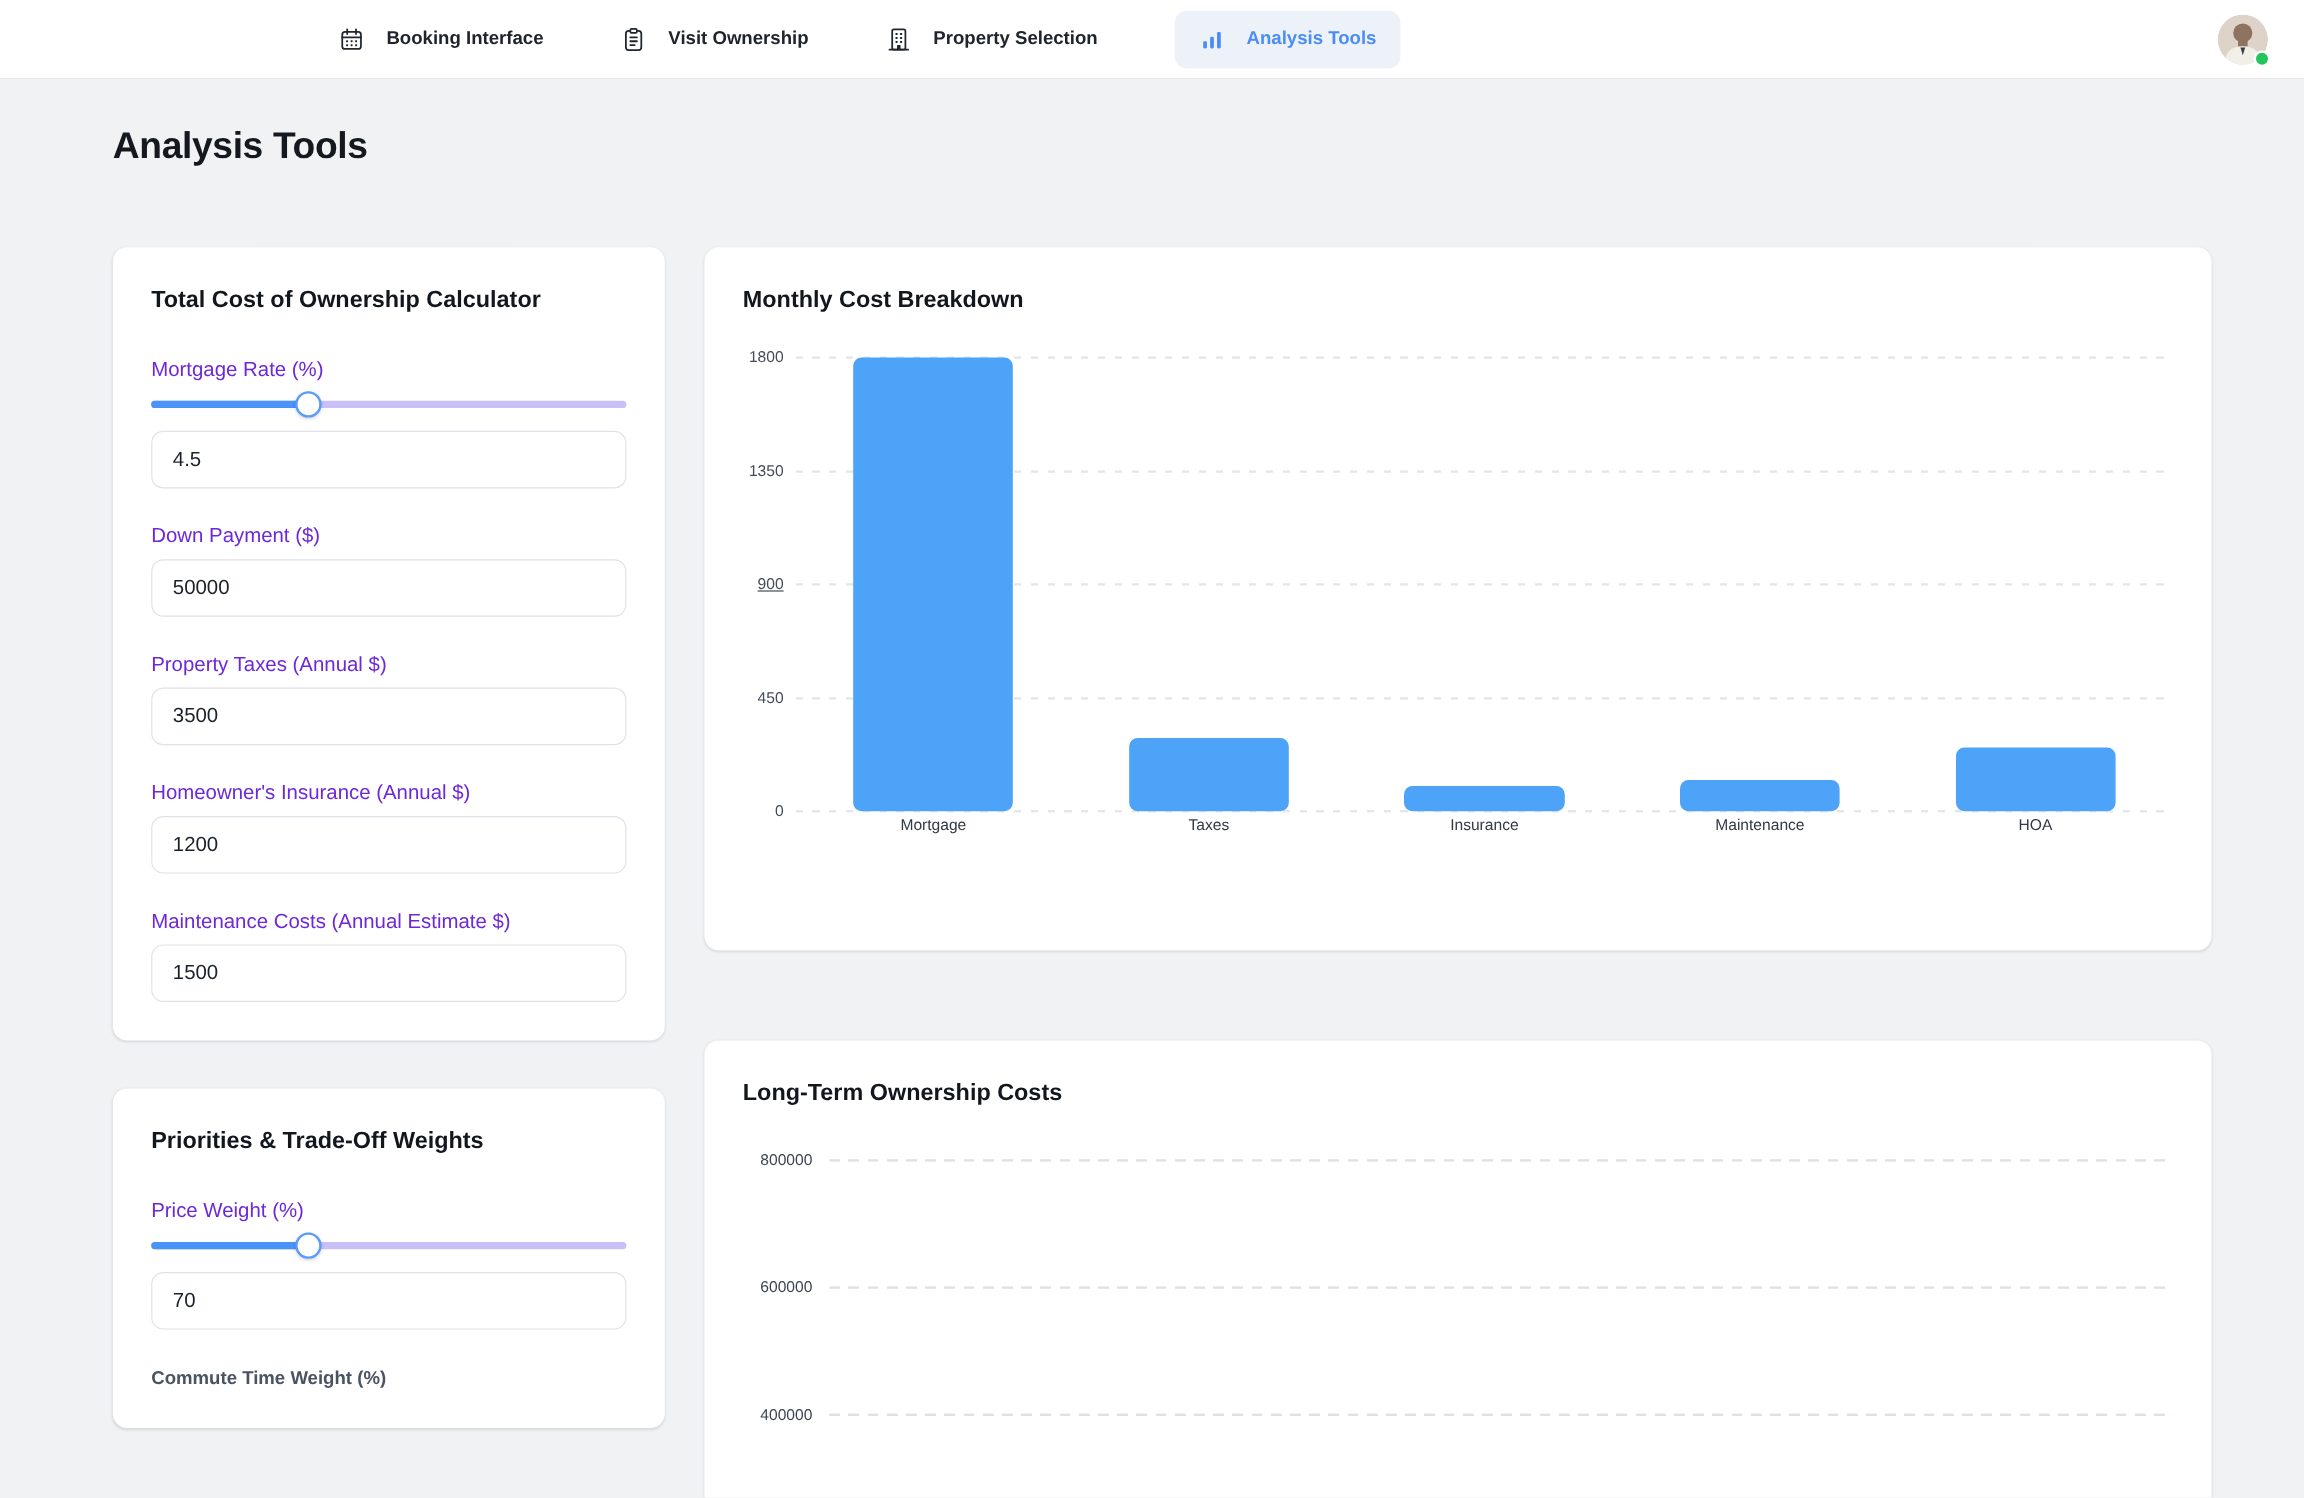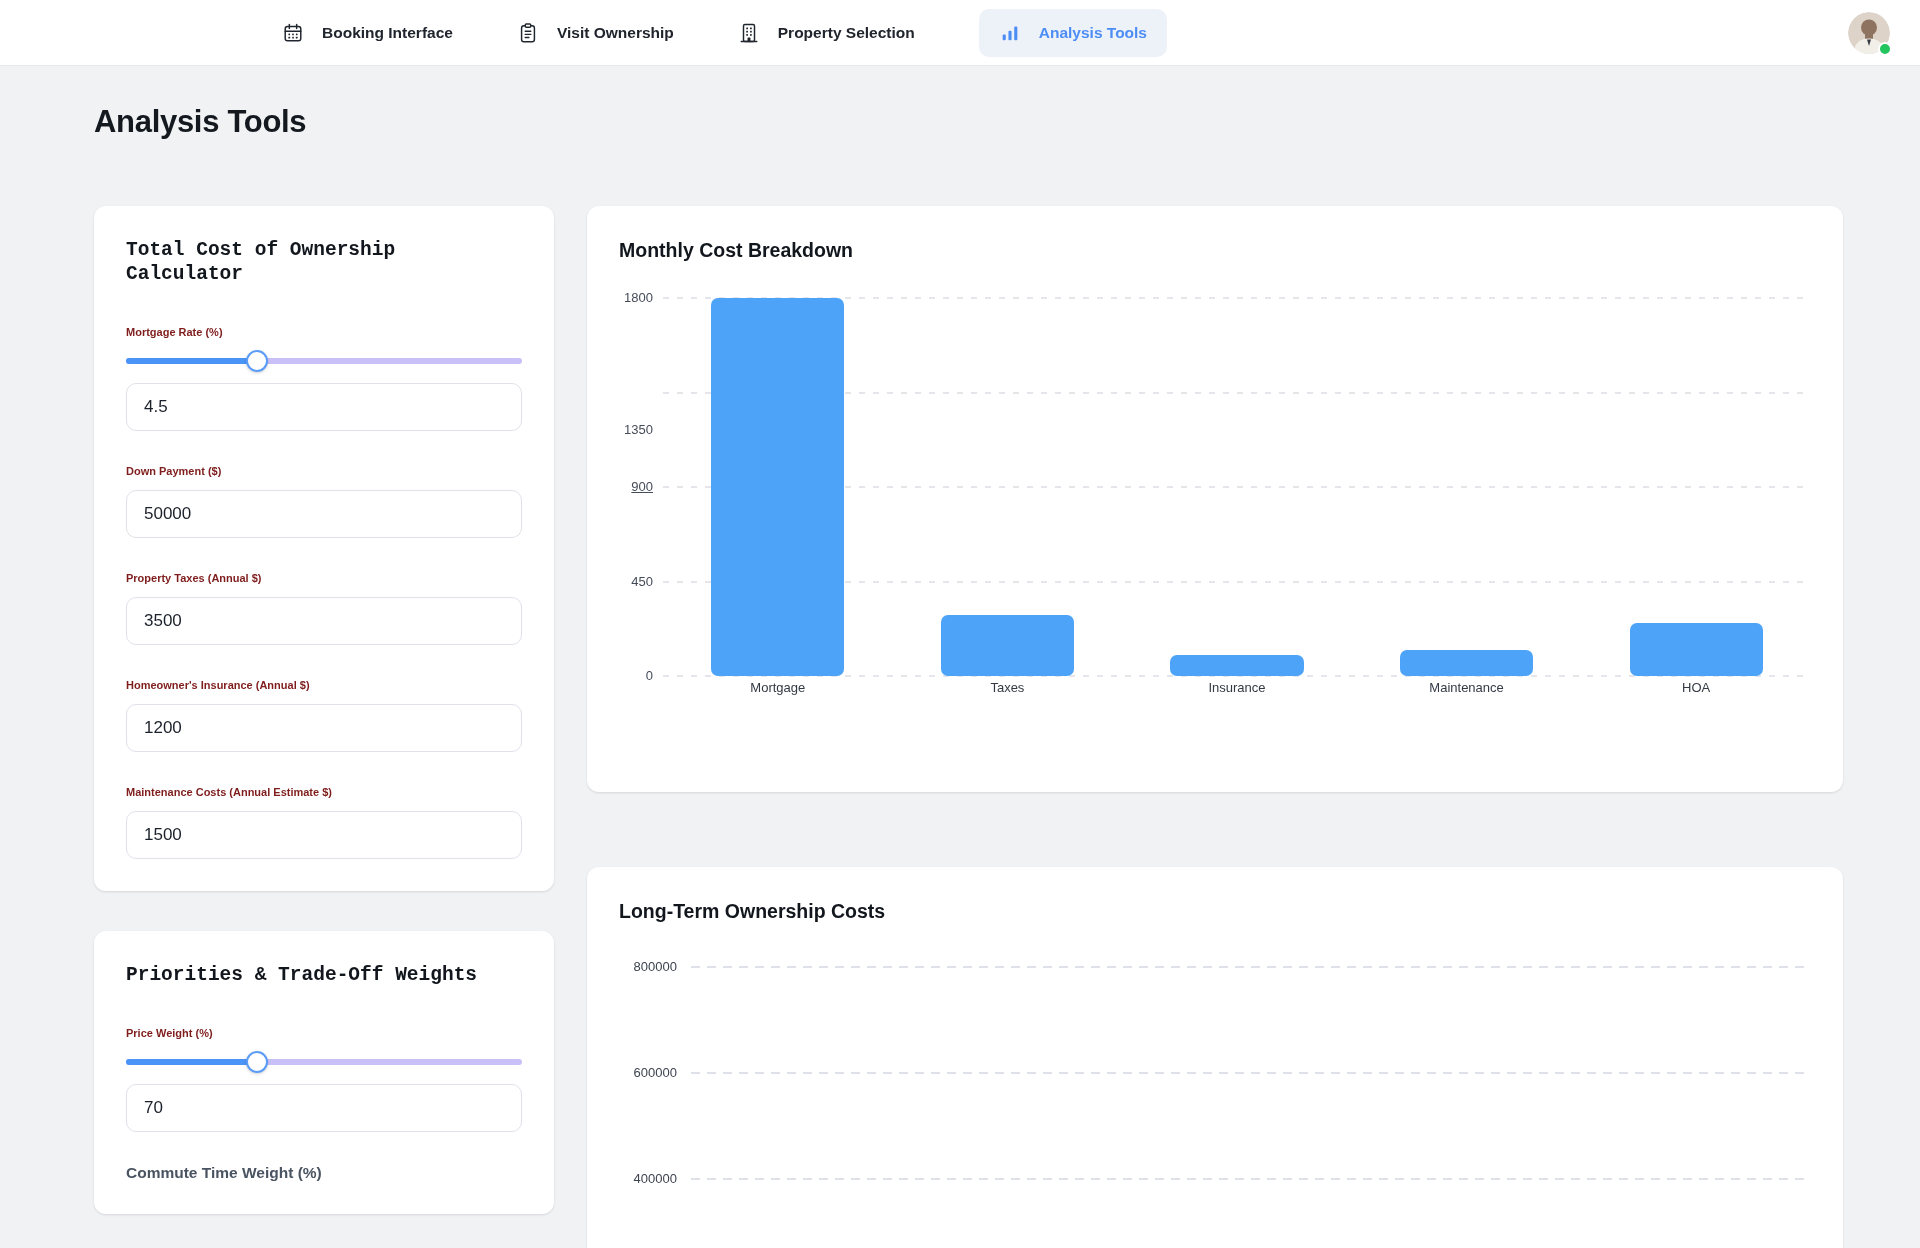--- a/index.html
+++ b/index.html
@@ -49,28 +49,28 @@
   .columns { display: flex; gap: 33px; margin-top: 64px; align-items: flex-start; }
   .left-col { width: 460px; flex-shrink: 0; }
   .right-col { flex: 1; display: flex; flex-direction: column; gap: 35px; }
 
   .card {
     background: #ffffff; border-radius: 12px;
     box-shadow: 0 1px 3px rgba(16,24,40,.07), 0 1px 2px rgba(16,24,40,.05);
     padding: 32px;
   }
   .card h2 { font-size: 19.5px; font-weight: 700; color: #12161d; line-height: 24px; }
-  .left-col .card h2 { margin-bottom: 38px; font-family: Liberation Mono, monospace; }
+  .left-col .card h2 { margin-bottom: 38px; }
   .card + .card { margin-top: 40px; }
 
   
   .field { margin-bottom: 32px; }
   .field:last-child { margin-bottom: 0; }
   .field label {
-    display: block; font-size: 11px; font-weight: 700; color: #7f1d1d;
+    display: block; font-size: 17px; font-weight: 400; color: #6d28d9;
     line-height: 16px; margin-bottom: 11px;
   }
   .txt {
     display: block; width: 100%; height: 48px;
     border: 1px solid #e2e1ea; border-radius: 10px; background: #fff;
     padding: 0 17px; font-size: 17px; color: #1b212a;
     font-family: "Liberation Sans", sans-serif; outline: none;
   }
   .slider-wrap { position: relative; height: 20px; margin: 8px 0 12px; cursor: pointer; }
   .slider-track {
@@ -274,21 +274,21 @@
 
     <div class="right-col">
 
       <section class="card chart-card1">
         <h2>Monthly Cost Breakdown</h2>
         <div class="chart1">
           <div class="c1-ylabels" id="c1-ylabels">
               <div class="yt" style="top: 370px;">0</div>
               <div class="yt" style="top: 275.5px;">450</div>
               <div class="yt" style="top: 181px; text-decoration: underline;">900</div>
-              <div class="yt" style="top: 86.5px; margin-top: 37px;">1350</div>
+              <div class="yt" style="top: 86.5px;">1350</div>
               <div class="yt" style="top: -8px;">1800</div>
             </div>
           <div class="c1-plot" id="c1-plot">
             <div id="c1-grid">
                 <div class="gridline1" style="top: 377px;"></div>
                 <div class="gridline1" style="top: 282.5px;"></div>
                 <div class="gridline1" style="top: 188px;"></div>
                 <div class="gridline1" style="top: 93.5px;"></div>
                 <div class="gridline1" style="top: -1px;"></div>
               </div>

